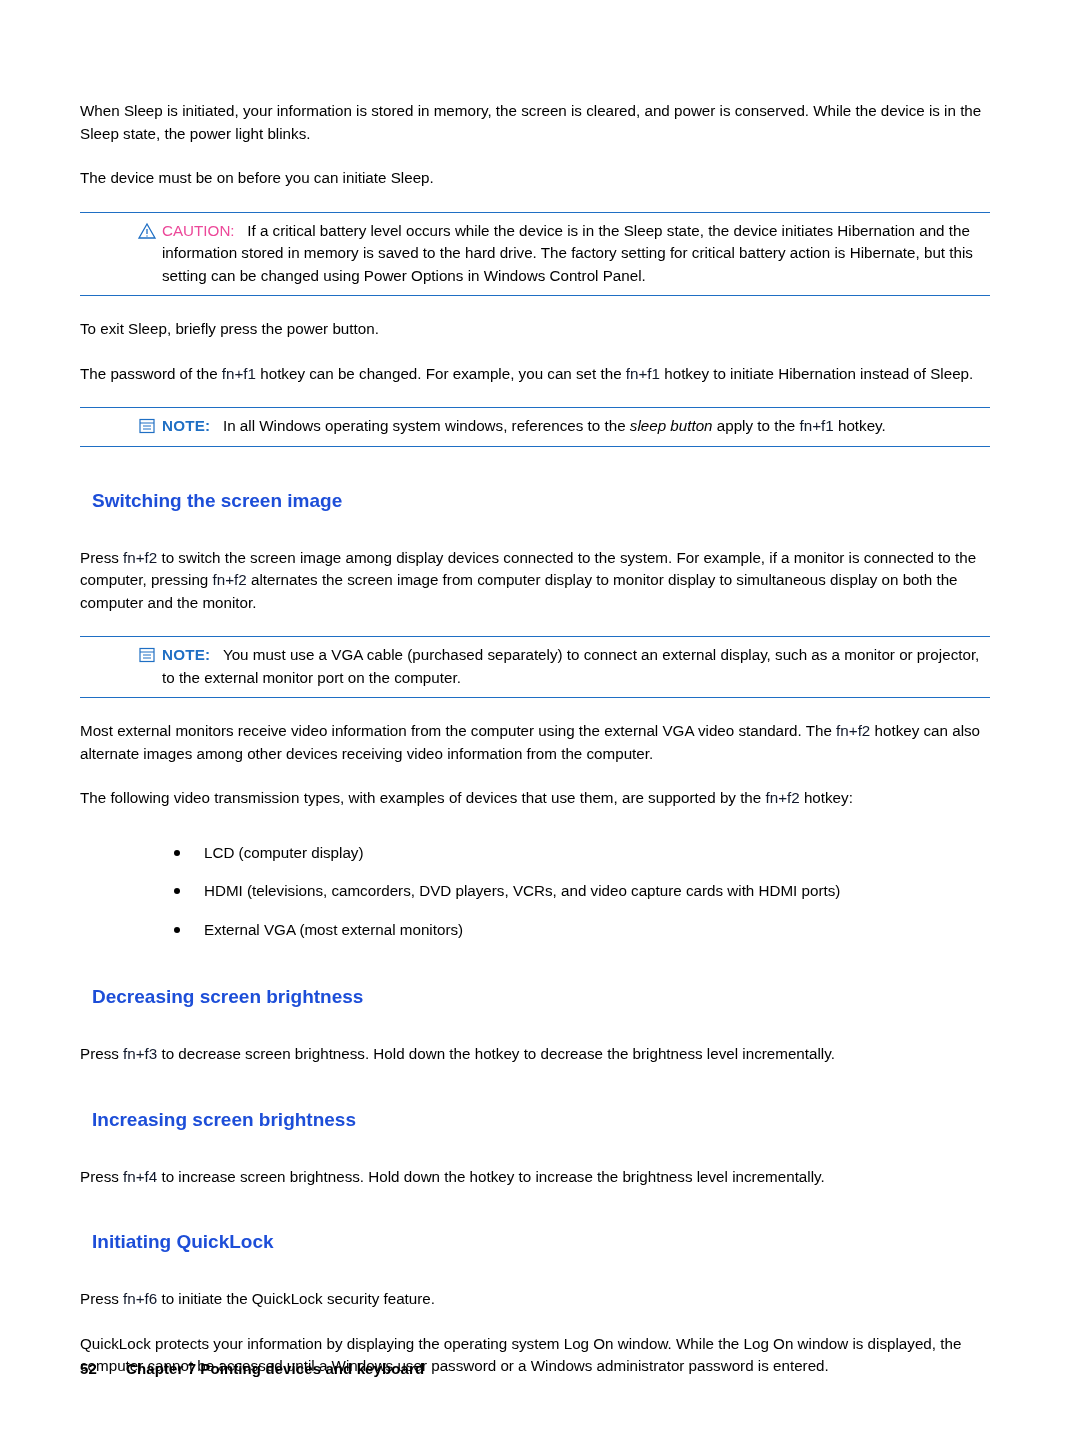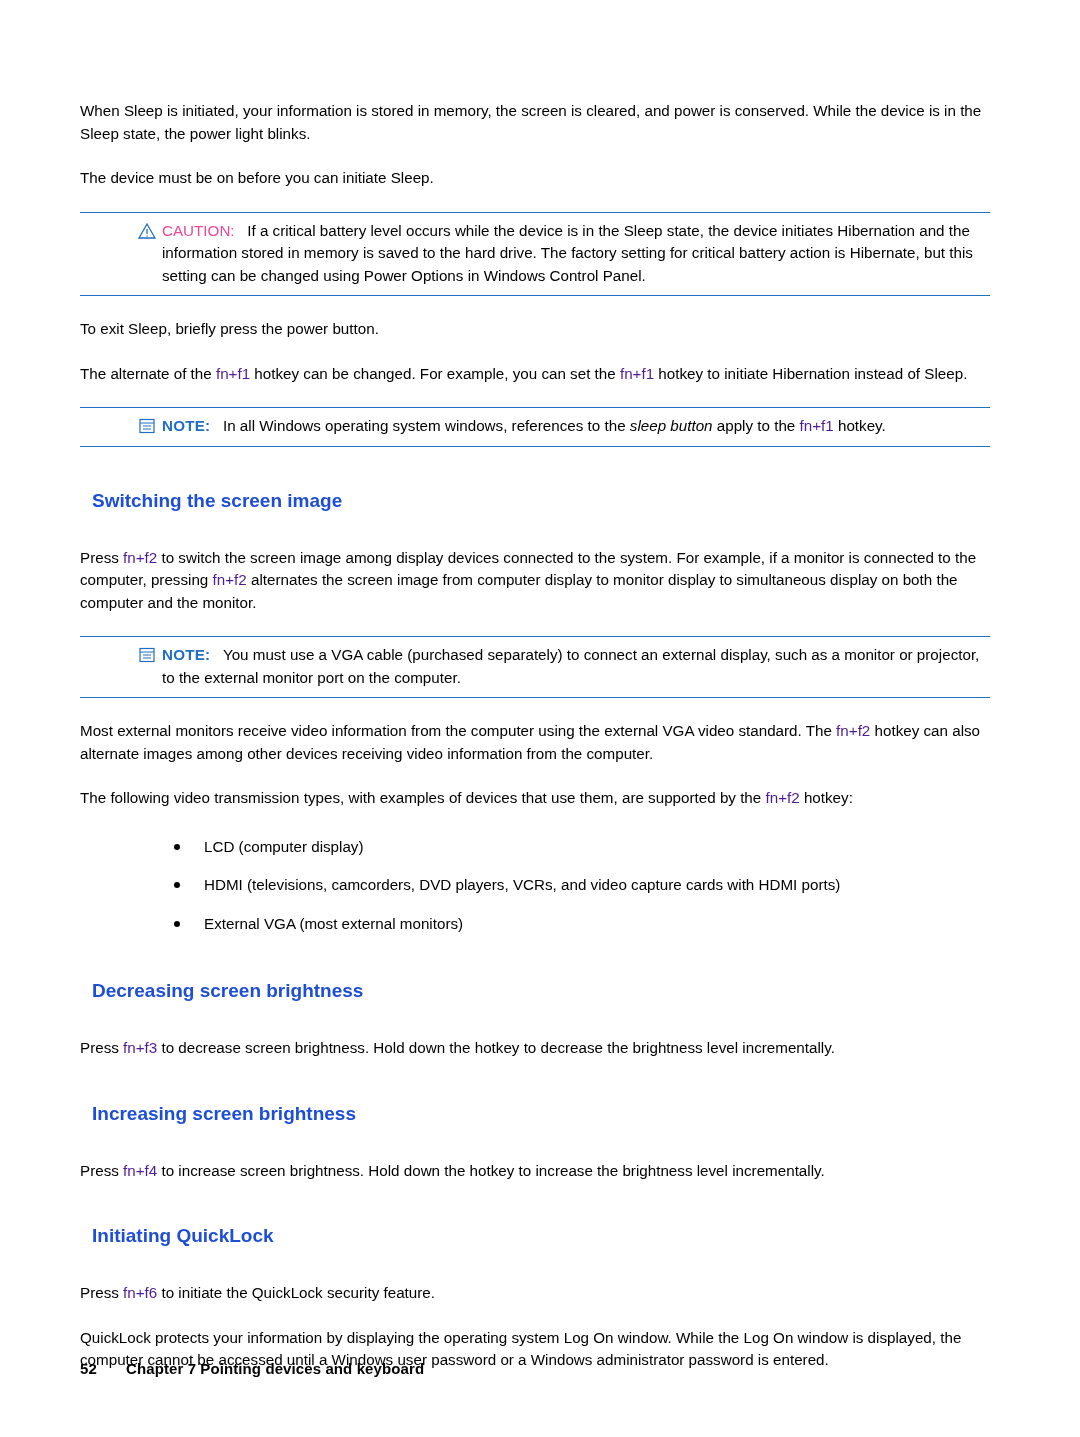--- a/index.html
+++ b/index.html
@@ -42,21 +42,21 @@
   h2.section-heading {
     font-size: 19px;
     font-weight: bold;
     color: #1d4ed8;
     margin: 12px;
     padding: 0;
     line-height: 24px;
   }
 
   .hotkey {
-    color: #4c1d95;
+    color: #0f172a;
   }
 
   
   .callout {
     border-top: 1.2px solid #1f6fc4;
     border-bottom: 1.2px solid #1f6fc4;
     padding: 7px 0 8px 0;
     margin: 0;
     position: relative;
   }
@@ -77,21 +77,21 @@
   .callout .glyph {
     position: absolute;
     left: 57px;
     top: 8px;
     width: 20px;
     height: 20px;
   }
 
   ul.bullets {
     list-style: none;
-    margin: 4px;
+    margin: 10px;
     padding: 0;
     margin-left: 82px;
   }
   ul.bullets li {
     position: relative;
     font-size: 15.2px;
     line-height: 22.5px;
     padding-left: 42px;
     margin-bottom: 16px;
   }
@@ -149,21 +149,21 @@
         <span class="label-caution">CAUTION:</span>&nbsp;&nbsp;&nbsp;<span>If a critical battery level occurs while the device is in the Sleep state, the device initiates Hibernation and the information stored in memory is saved to the hard drive. The factory setting for critical battery action is Hibernate, but this setting can be changed using Power Options in Windows Control Panel.</span>
       </div>
     </div>
 
     <div class="gap-md"></div>
 
     <p class="body-text indent">To exit Sleep, briefly press the power button.</p>
 
     <div class="gap-md"></div>
 
-    <p class="body-text indent"><span>The alternate of the </span><span class="hotkey">fn+f1</span><span> hotkey can be changed. For example, you can set the </span><span class="hotkey">fn+f1</span><span> hotkey to initiate Hibernation instead of Sleep.</span></p>
+    <p class="body-text indent"><span>The password of the </span><span class="hotkey">fn+f1</span><span> hotkey can be changed. For example, you can set the </span><span class="hotkey">fn+f1</span><span> hotkey to initiate Hibernation instead of Sleep.</span></p>
 
     <div class="gap-md"></div>
 
     <div class="callout">
       <span class="glyph">
         <svg width="20" height="20" viewBox="0 0 20 20">
           <rect x="3" y="3.5" width="14" height="13" fill="none" stroke="#1f6fc4" stroke-width="1.2"></rect>
           <line x1="3" y1="7" x2="17" y2="7" stroke="#1f6fc4" stroke-width="1"></line>
           <line x1="6" y1="10" x2="14" y2="10" stroke="#1f6fc4" stroke-width="1"></line>
           <line x1="6" y1="13" x2="14" y2="13" stroke="#1f6fc4" stroke-width="1"></line>

